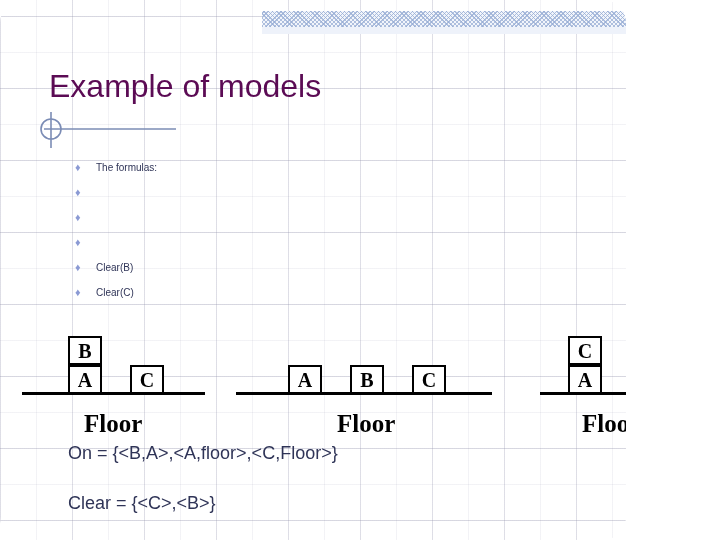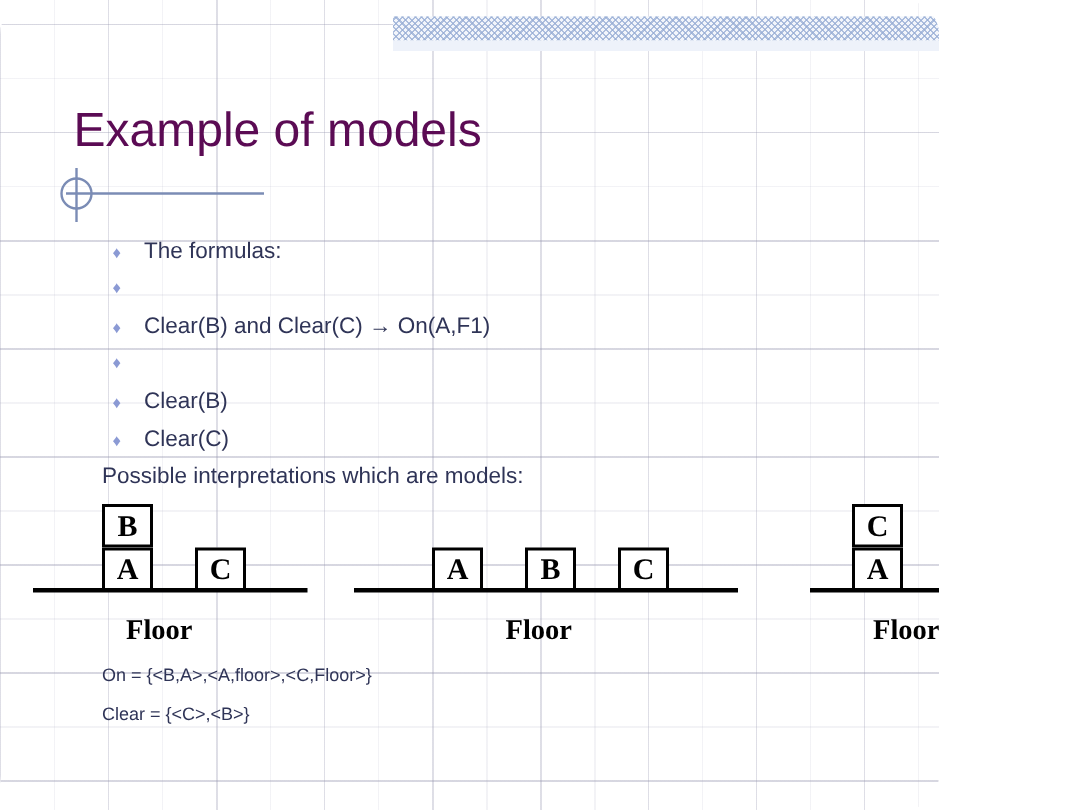--- a/index.html
+++ b/index.html
@@ -111,21 +111,21 @@
     width: 28px;
     flex: 0 0 28px;
     color: #8b9ad4;
     font-size: 11px;
     line-height: 25px;
     text-align: left;
     padding-left: 7px;
     box-sizing: border-box;
   }
   .bullet-text {
-    font-size: 15px;
+    font-size: 10px;
     color: #2f3457;
     line-height: 25px;
     white-space: nowrap;
     text-align: right;
   }
 
   .possible {
     position: absolute;
     left: 68px;
     top: 309px;
@@ -154,35 +154,35 @@
     color: #000000;
     display: flex;
     align-items: center;
     justify-content: center;
     line-height: 1;
   }
   .floor-label {
     position: absolute;
     font-family: "Liberation Serif", serif;
     font-weight: bold;
-    font-size: 19px;
+    font-size: 25px;
     color: #000000;
     white-space: nowrap;
   }
 
   
   .setline {
     position: absolute;
     left: 68px;
-    font-size: 12px;
+    font-size: 18px;
     color: #2f3457;
     white-space: nowrap;
   }
   .setline.l1 { top: 443px; }
-  .setline.l2 { top: 469px; }
+  .setline.l2 { top: 493px; }
 </style>
 </head>
 <body>
 
 <div id="slide">
 
   <div class="top-bar"></div>
   <div class="top-bar-fade"></div>
   <div class="top-vline"></div>
 
@@ -199,36 +199,34 @@
   <div class="bullets">
     <div class="bullet-row">
       <span class="bullet-mark">♦</span>
       <span class="bullet-text">The formulas:</span>
     </div>
     <div class="bullet-row">
       <span class="bullet-mark">♦</span>
     </div>
     <div class="bullet-row">
       <span class="bullet-mark">♦</span>
-      <span class="bullet-text">Clear(B) and Clear(C) → On(A,F1)</span>
     </div>
     <div class="bullet-row">
       <span class="bullet-mark">♦</span>
     </div>
     <div class="bullet-row">
       <span class="bullet-mark">♦</span>
       <span class="bullet-text">Clear(B)</span>
     </div>
     <div class="bullet-row">
       <span class="bullet-mark">♦</span>
       <span class="bullet-text">Clear(C)</span>
     </div>
   </div>
 
-  <div class="possible">Possible interpretations which are models:</div>
 
   <div class="diagram" style="left:0px; top:330px; width:230px; height:110px;">
     <div class="floor-line" style="left:22px; top:62px; width:183px;"></div>
     <div class="block" style="left:68px; top:6px; width:34px; height:29px;">B</div>
     <div class="block" style="left:68px; top:35px; width:34px; height:29px;">A</div>
     <div class="block" style="left:130px; top:35px; width:34px; height:29px;">C</div>
     <div class="floor-label" style="left:84px; top:80px;">Floor</div>
   </div>
 
   <div class="diagram" style="left:230px; top:330px; width:290px; height:110px;">

